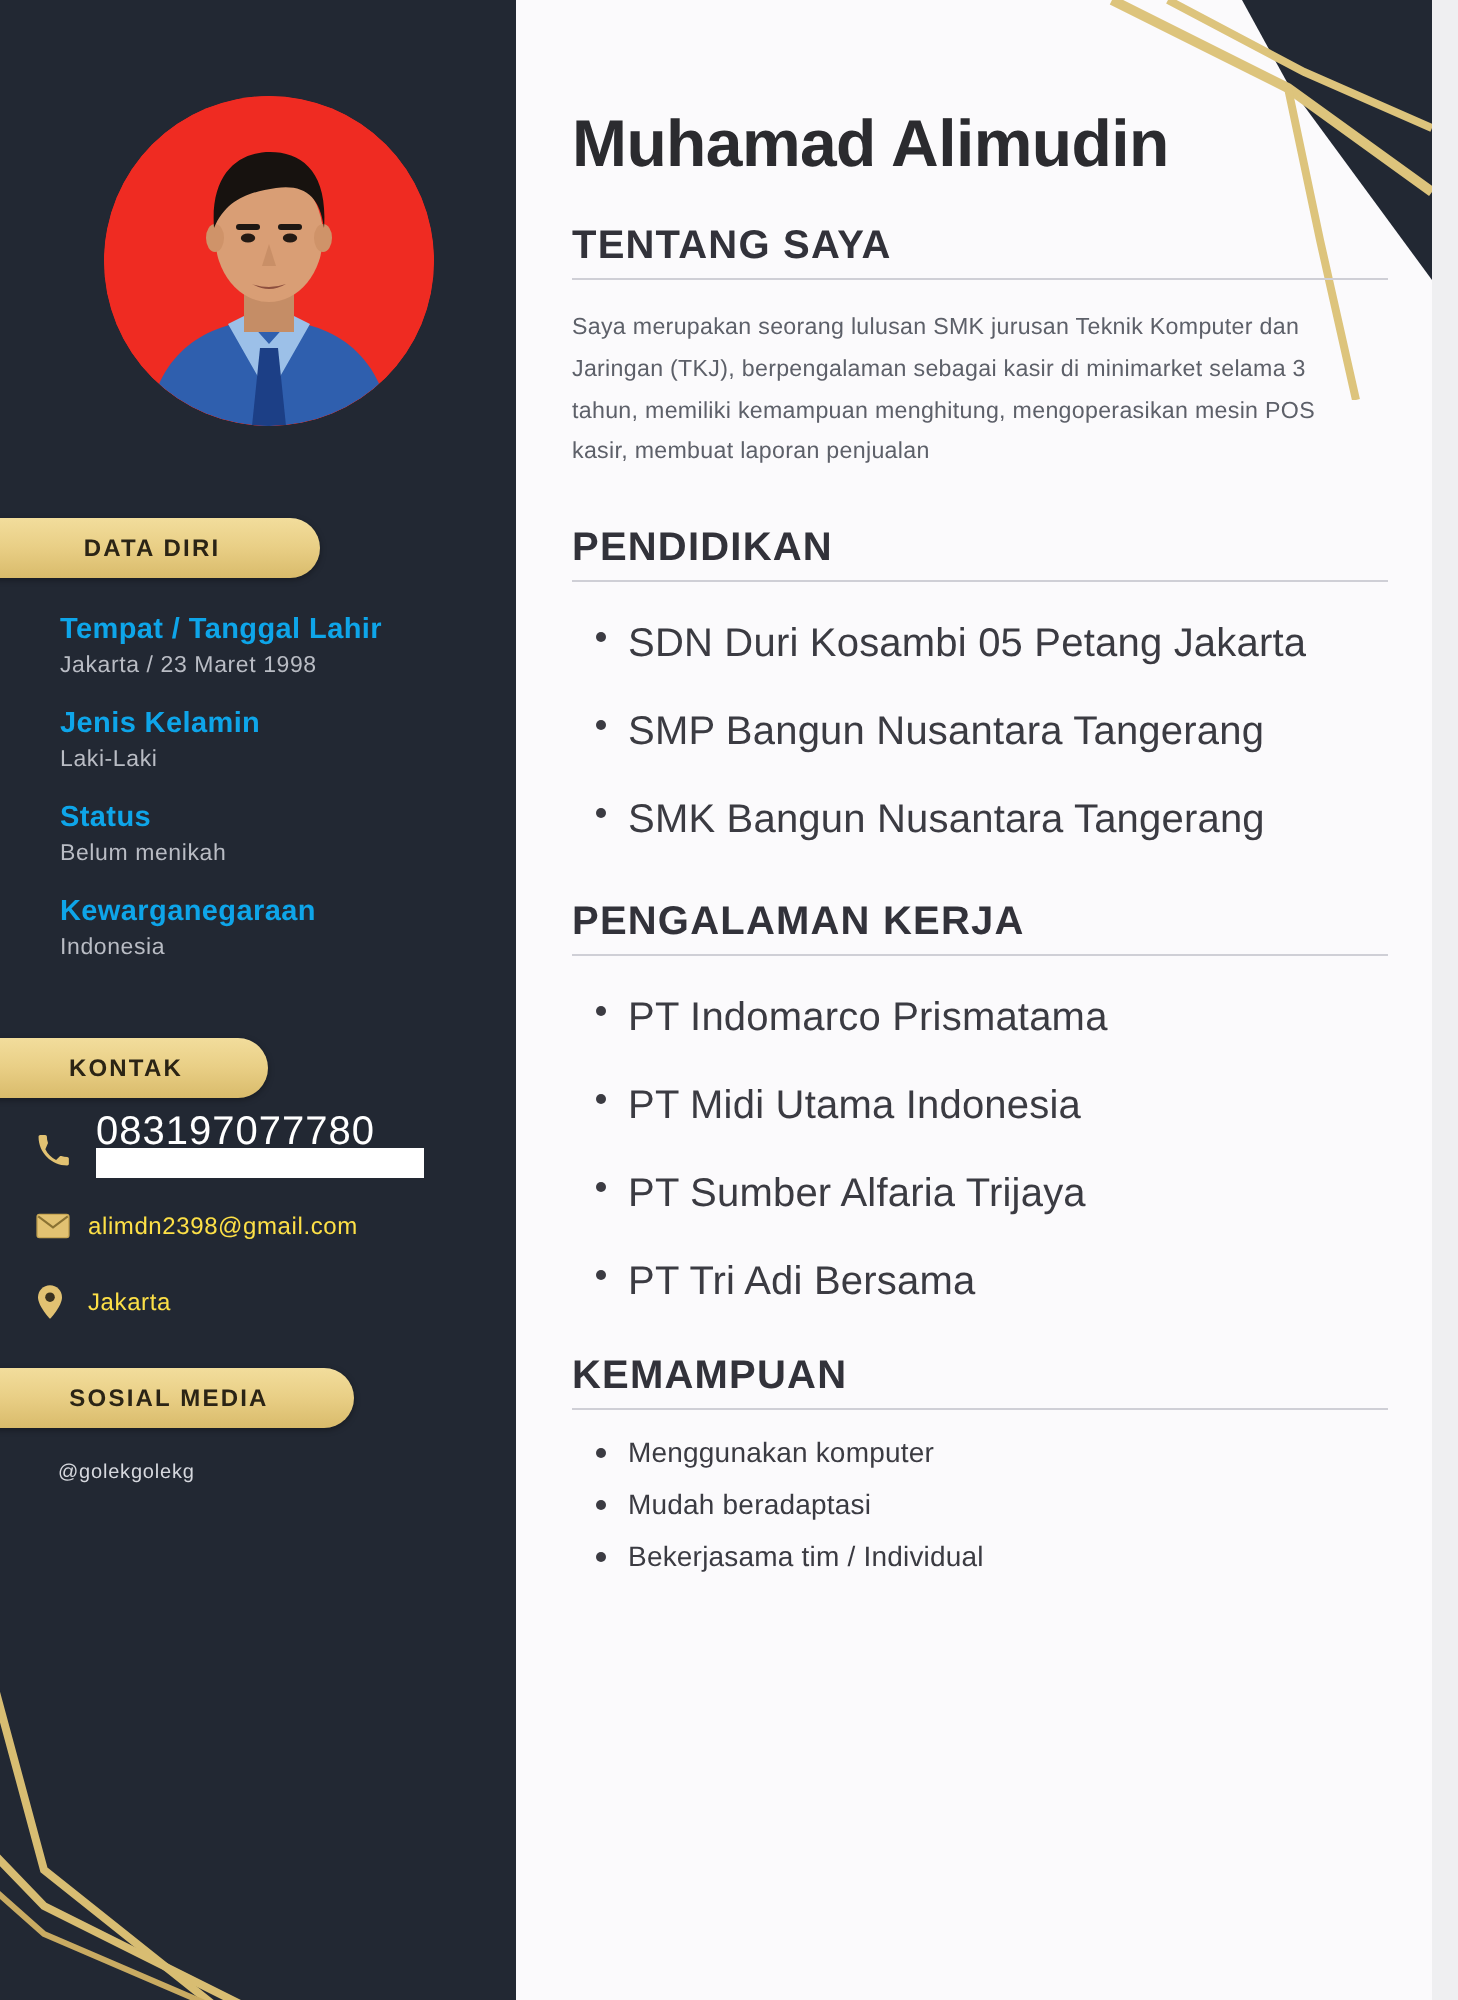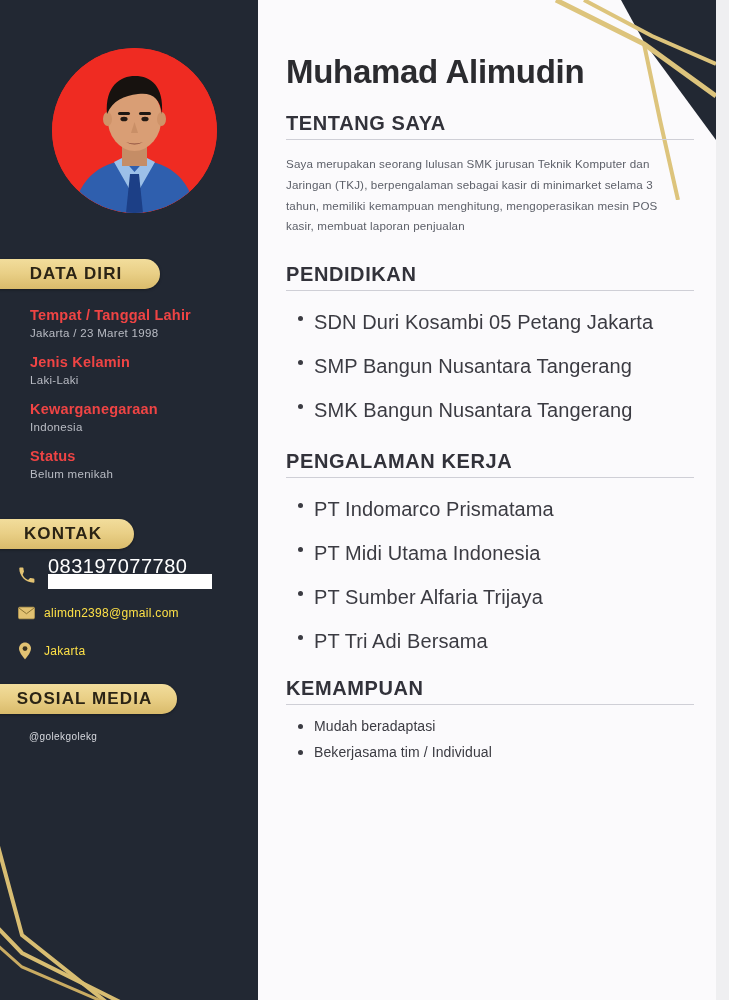--- a/index.html
+++ b/index.html
@@ -53,35 +53,35 @@
     background: linear-gradient(180deg, #f2dd9c 0%, #e9cf86 48%, #d9bb6b 100%);
     border-radius: 0 16px 16px 0;
     display: flex;
     align-items: center;
     justify-content: center;
     box-shadow: 0 1px 3px rgba(0,0,0,.35);
   }
   .ribbon span {
     color: #2b2415;
     font-weight: bold;
-    font-size: 17px;
+    font-size: 12px;
     letter-spacing: 1.1px;
     padding-left: 14px;
     padding-right: 6px;
     white-space: nowrap;
   }
   .ribbon-data  { top: 259px; width: 176px; }
   .ribbon-kontak{ top: 519px; width: 150px; }
   .ribbon-sosial{ top: 684px; width: 193px; }
 
   
   .data-list { position: absolute; left: 30px; top: 306px; width: 220px; }
   .dd-item { margin-bottom: 12px; }
   .dd-label {
-    color: #ef4444;
+    color: #0ea5e9;
     font-weight: bold;
     font-size: 14.5px;
     letter-spacing: .2px;
     line-height: 1.25;
   }
   .dd-value {
     color: #b9bcc4;
     font-size: 11.5px;
     letter-spacing: .3px;
     margin-top: 2px;
@@ -262,26 +262,26 @@
       <div class="data-list">
         <div class="dd-item">
           <div class="dd-label">Tempat / Tanggal Lahir</div>
           <div class="dd-value">Jakarta / 23 Maret 1998</div>
         </div>
         <div class="dd-item">
           <div class="dd-label">Jenis Kelamin</div>
           <div class="dd-value">Laki-Laki</div>
         </div>
         <div class="dd-item">
+          <div class="dd-label">Status</div>
+          <div class="dd-value">Belum menikah</div>
+        </div>
+        <div class="dd-item">
           <div class="dd-label">Kewarganegaraan</div>
           <div class="dd-value">Indonesia</div>
-        </div>
-        <div class="dd-item">
-          <div class="dd-label">Status</div>
-          <div class="dd-value">Belum menikah</div>
         </div>
       </div>
 
       <div class="ribbon ribbon-kontak">
         <span>KONTAK</span>
       </div>
 
       <div class="contact-list">
 
         <div class="contact-row phone-row">
@@ -358,20 +358,21 @@
           <li>PT Indomarco Prismatama</li>
           <li>PT Midi Utama Indonesia</li>
           <li>PT Sumber Alfaria Trijaya</li>
           <li>PT Tri Adi Bersama</li>
         </ul>
       </section>
 
       <section class="section sec-kemampuan">
         <h2 class="section-title">KEMAMPUAN</h2>
         <ul class="bullets tight">
+          <li>Menggunakan komputer</li>
           <li>Mudah beradaptasi</li>
           <li>Bekerjasama tim / Individual</li>
         </ul>
       </section>
 
     </div>
   </main>
 
 </div>
 

